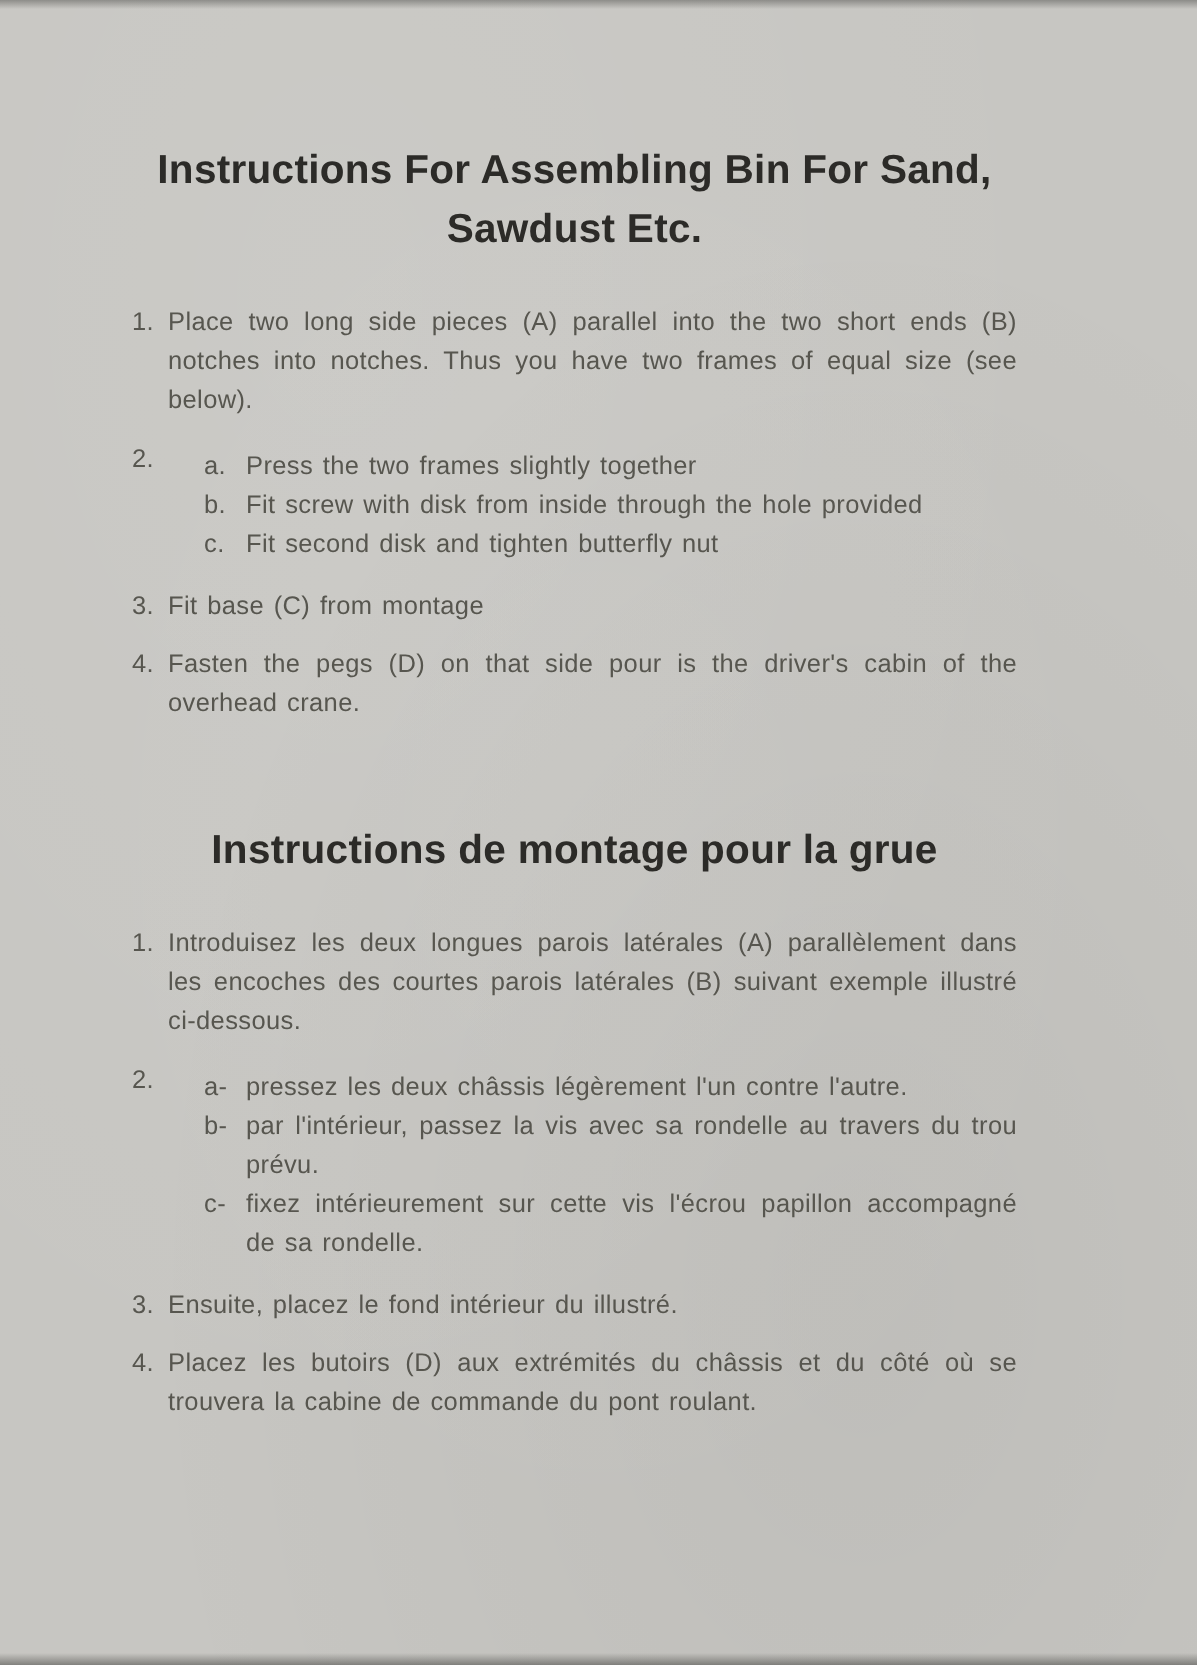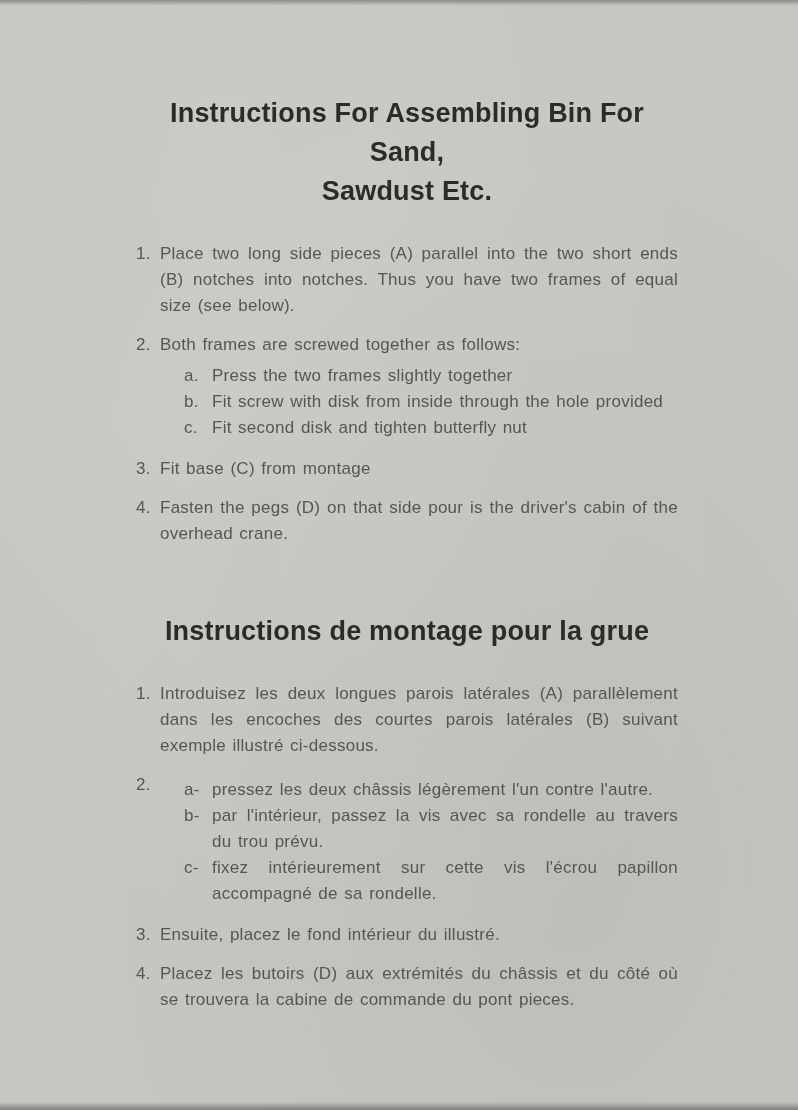--- a/index.html
+++ b/index.html
@@ -24,21 +24,20 @@
     pointer-events:none;
   }
   .page::after{
     content:"";
     position:absolute;left:0;bottom:0;width:100%;height:8px;
     background:linear-gradient(to top, rgba(45,45,42,0.45), rgba(45,45,42,0));
     pointer-events:none;
   }
   .content{
     padding:0 120px 0 88px;
-    margin-left:48px;
   }
   .doc-title{
     margin:0;
     padding-top:94px;
     text-align:center;
     font-size:27px;
     font-weight:bold;
     line-height:39px;
     letter-spacing:0.2px;
     color:#2c2b28;
@@ -98,21 +97,20 @@
       <div class="list">
 
         <div class="item">
           <span class="num">1.</span>
           <span class="txt">Place two long side pieces (A) parallel into the two short ends (B) notches into notches. Thus you have two frames of equal size (see below).</span>
         </div>
 
         <div class="item">
           <span class="num">2.</span>
           <span class="txt">
-            <span>Both frames are screwed together as follows:</span>
             <span class="sublist" style="display:block;">
               <span class="subitem">
                 <span class="subnum">a.</span>
                 <span class="txt">Press the two frames slightly together</span>
               </span>
               <span class="subitem">
                 <span class="subnum">b.</span>
                 <span class="txt">Fit screw with disk from inside through the hole provided</span>
               </span>
               <span class="subitem">
@@ -168,20 +166,20 @@
           </span>
         </div>
 
         <div class="item">
           <span class="num">3.</span>
           <span class="txt">Ensuite, placez le fond intérieur du illustré.</span>
         </div>
 
         <div class="item">
           <span class="num">4.</span>
-          <span class="txt">Placez les butoirs (D) aux extrémités du châssis et du côté où se trouvera la cabine de commande du pont pieces.</span>
+          <span class="txt">Placez les butoirs (D) aux extrémités du châssis et du côté où se trouvera la cabine de commande du pont roulant.</span>
         </div>
 
       </div>
     </div>
 
   </div>
 </div>
 
 </body></html>

